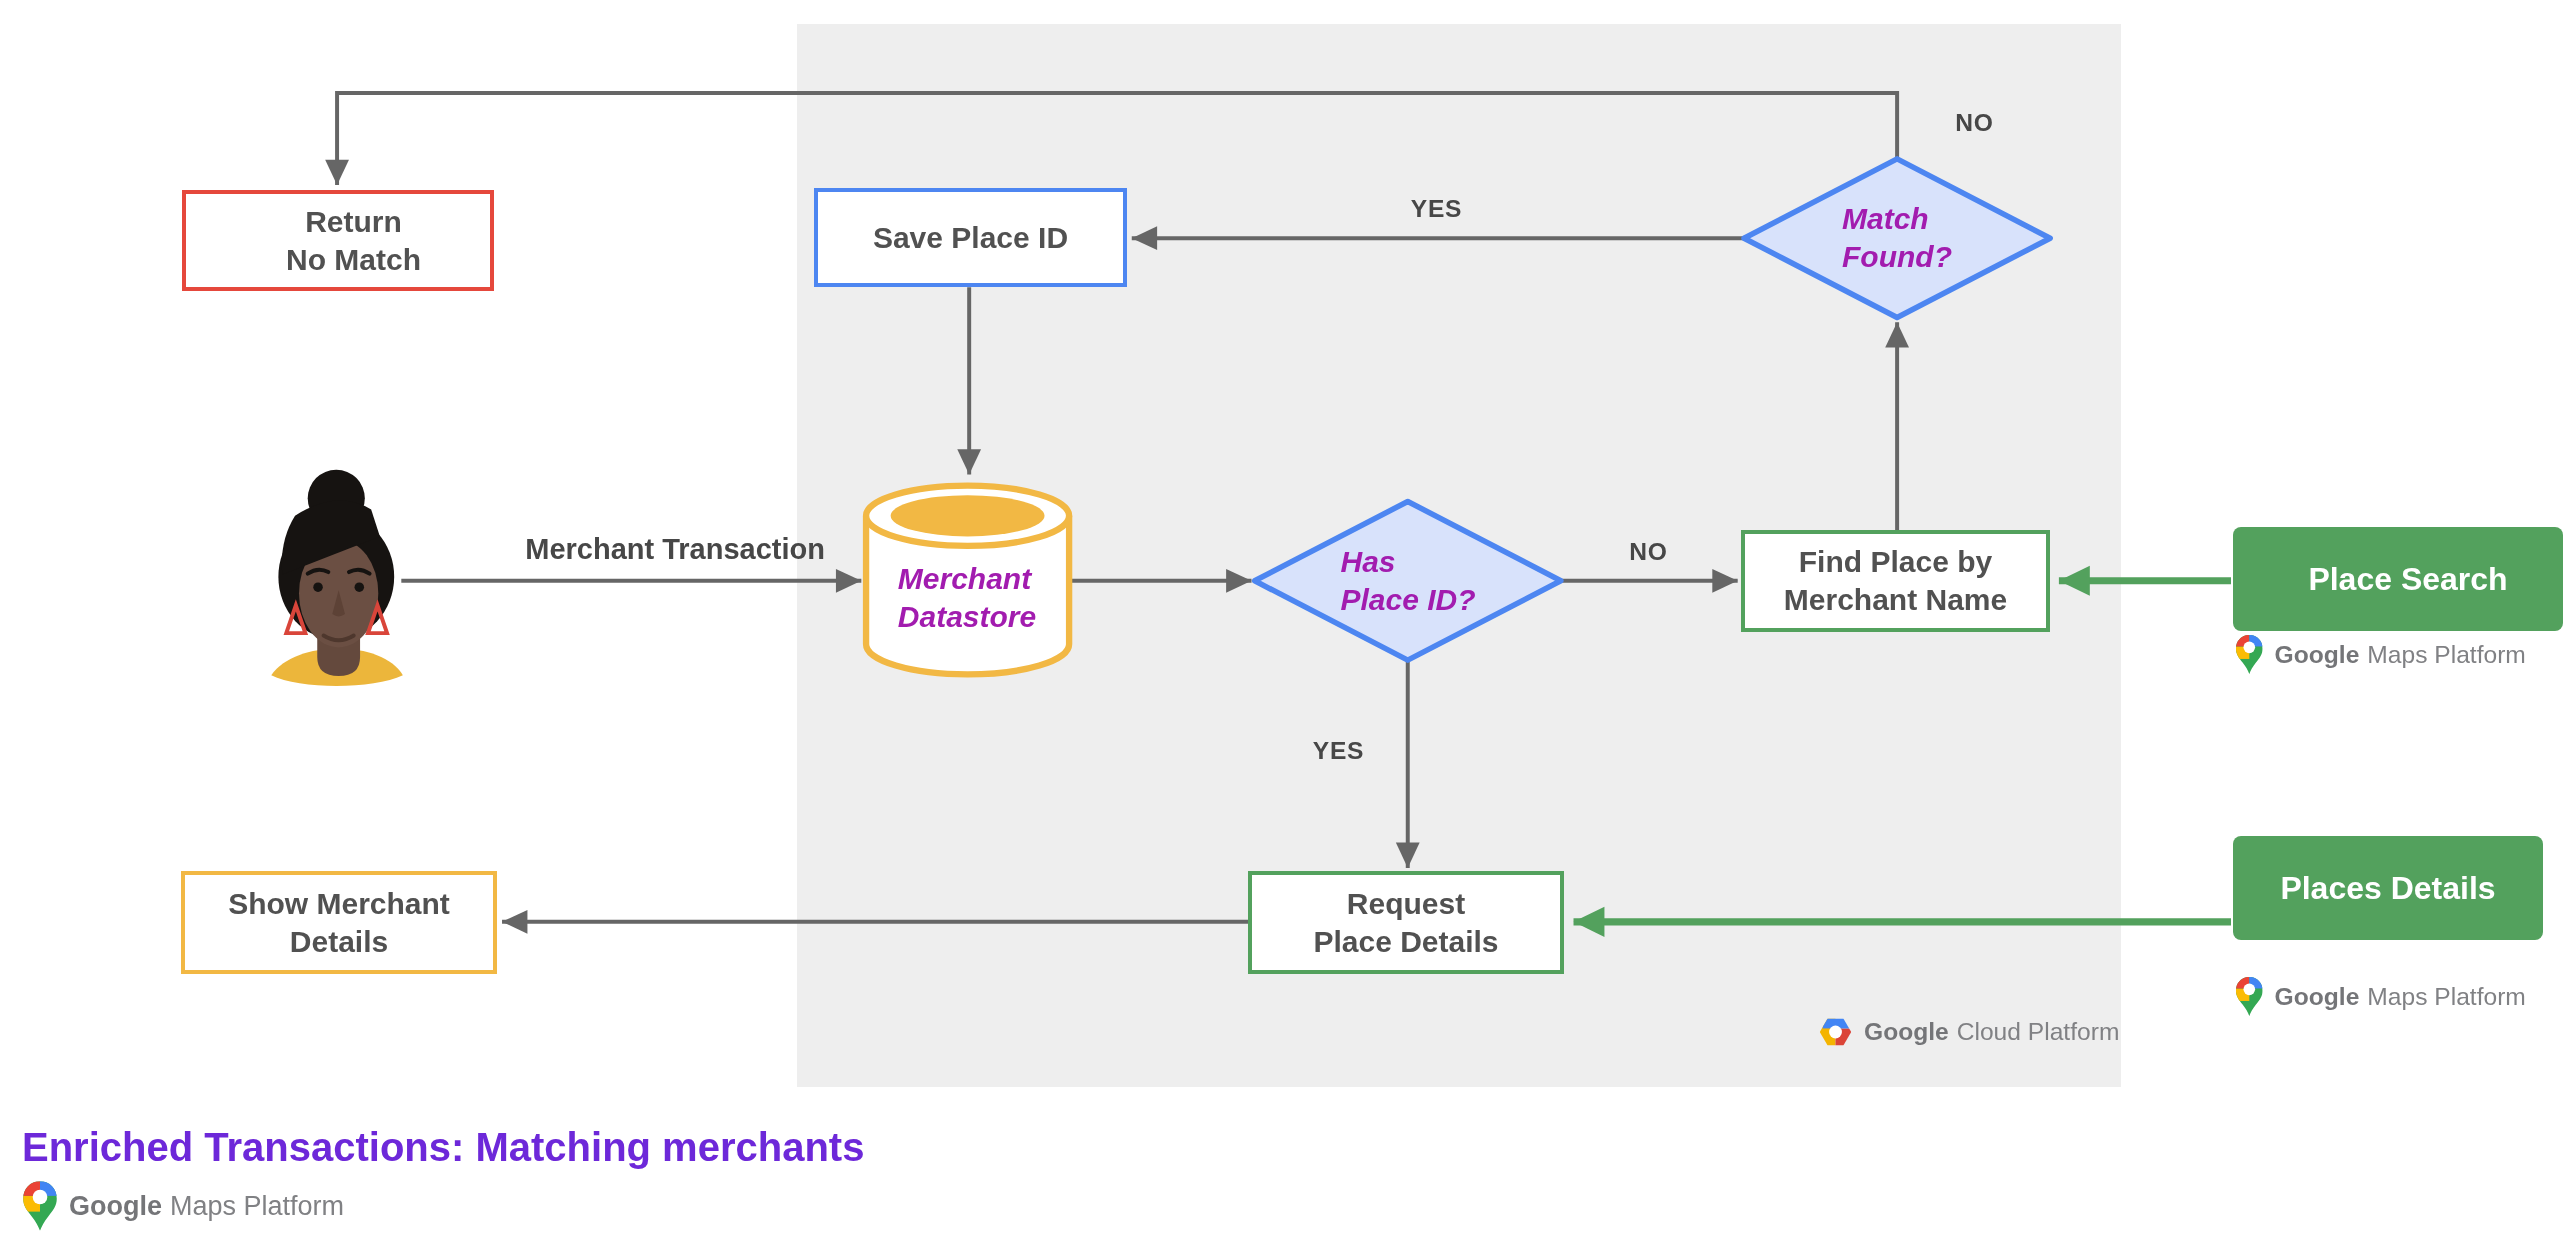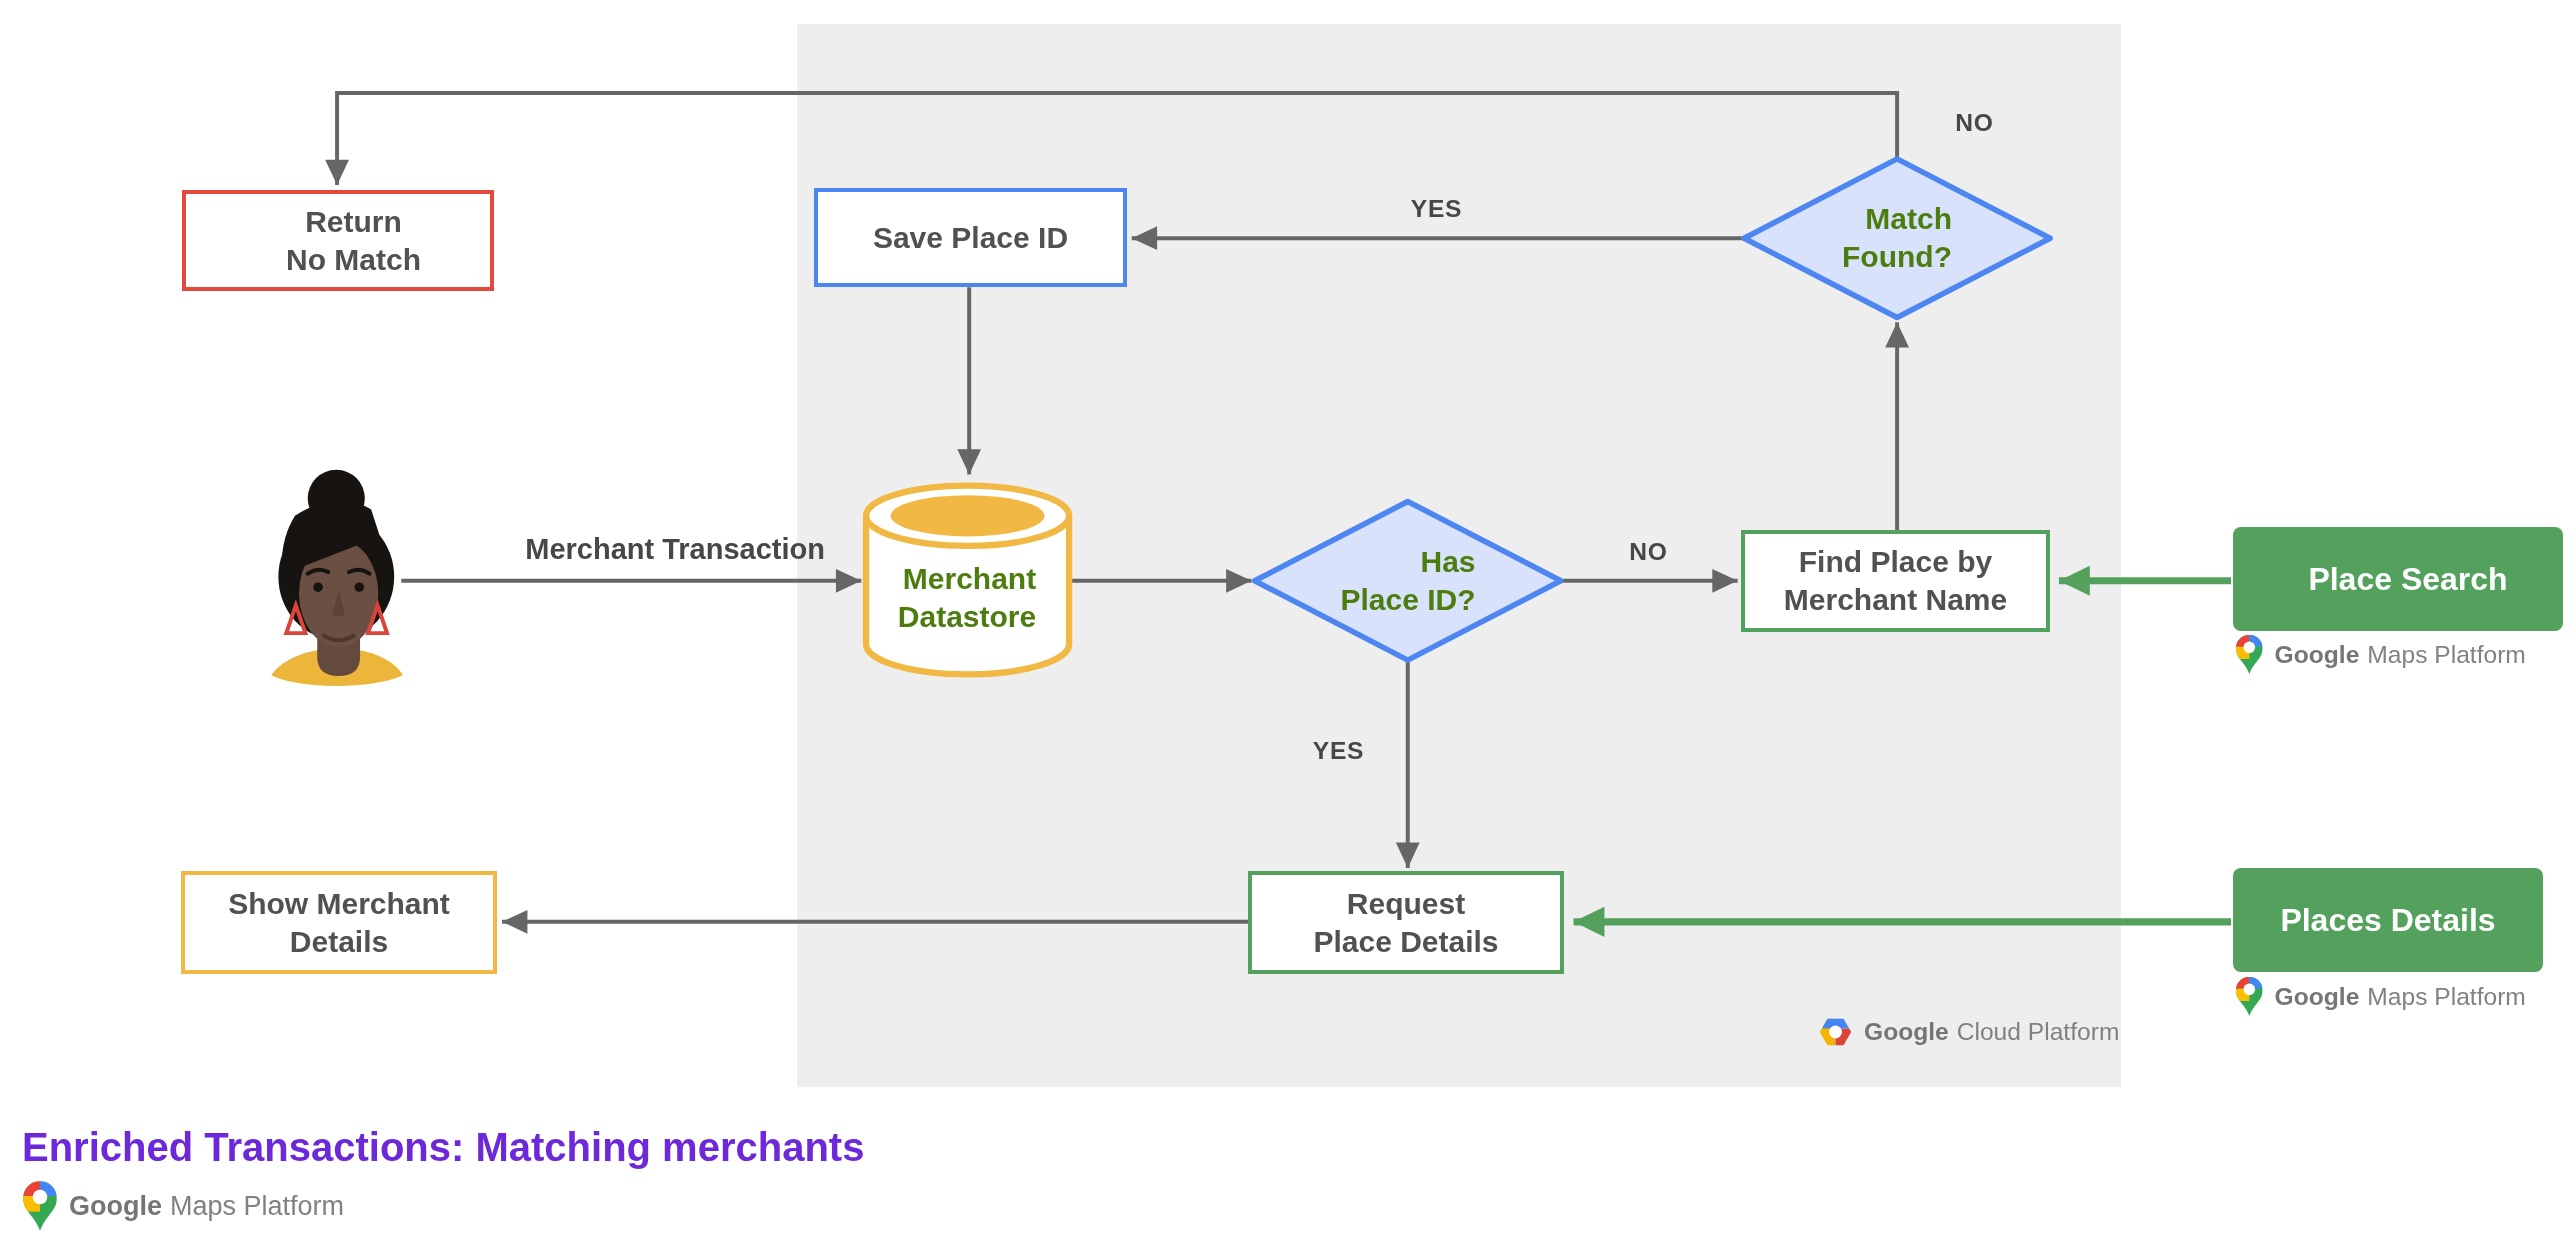--- a/index.html
+++ b/index.html
@@ -15,22 +15,22 @@
   .b-red{border:4.8px solid #E5483C;}
   .b-blue{border:4.8px solid #4D86F1;}
   .b-green{border:4.8px solid #53A15D;}
   .b-yellow{border:4.8px solid #F2B844;}
 
   .api{position:absolute;background:#53A15D;border-radius:8px;
        display:flex;align-items:center;justify-content:center;text-align:center;
        color:#ffffff;font-weight:bold;font-size:32px;}
 
   .dlabel{position:absolute;display:flex;align-items:center;justify-content:center;
-          text-align:right;font-weight:bold;font-size:30px;line-height:1.26;
-          color:#4d7c0f;white-space:pre-line;}
+          text-align:left;font-weight:bold;font-size:30px;line-height:1.26;
+          color:#a21caf;white-space:pre-line;font-style:italic;}
 
   .elabel{position:absolute;font-weight:bold;font-size:24.6px;color:#474747;
           text-align:center;letter-spacing:0.8px;}
   .tlabel{position:absolute;font-weight:bold;font-size:29px;color:#474747;text-align:center;}
 
   .logo{position:absolute;display:flex;align-items:center;}
   .logo .g{font-weight:bold;color:#747578;}
   .logo .r{font-weight:normal;color:#808184;margin-left:8px;}
   .logo.small .g,.logo.small .r{font-size:24.6px;}
   .logo.big .g,.logo.big .r{font-size:27px;}
@@ -128,21 +128,21 @@
 Found?</div>
 
   <div class="dlabel" style="left:1289px;top:533px;width:238px;height:95px;">Has
 Place ID?</div>
 
   <div class="dlabel" style="left:872px;top:542px;width:190px;height:111px;">Merchant
 Datastore</div>
 
   <div class="api" style="left:2233px;top:527px;width:310px;height:104px;padding-left:20px;">Place Search</div>
 
-  <div class="api" style="left:2233px;top:868px;width:310px;height:104px;">Places Details</div>
+  <div class="api" style="left:2233px;top:836px;width:310px;height:104px;">Places Details</div>
 
   <div class="tlabel" style="left:444px;top:533px;width:381px;text-align:right;">Merchant Transaction</div>
 
   <div class="elabel" style="left:1385px;top:195px;width:103px;">YES</div>
 
   <div class="elabel" style="left:1923px;top:109px;width:103px;">NO</div>
 
   <div class="elabel" style="left:1597px;top:538px;width:103px;">NO</div>
 
   <div class="elabel" style="left:1283px;top:737px;width:111px;">YES</div>

